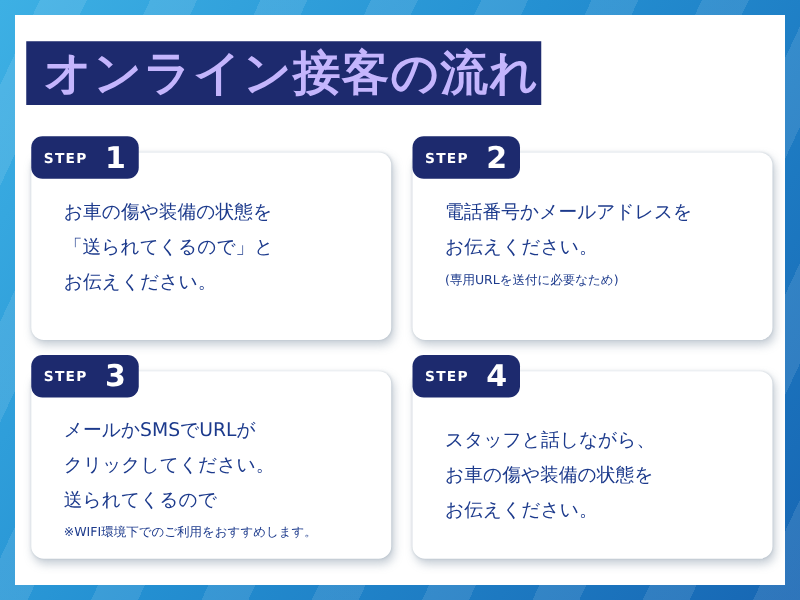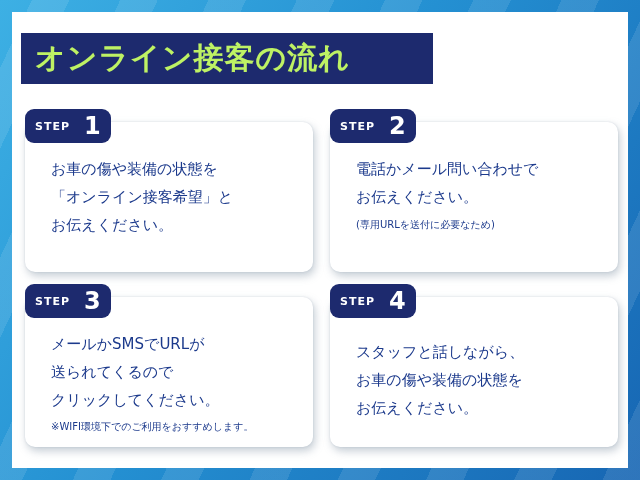--- a/index.html
+++ b/index.html
@@ -20,21 +20,21 @@
   .panel{
     position:absolute;left:12px;top:12px;width:616px;height:456px;
     background:#ffffff;
   }
   .banner{
     position:absolute;left:9px;top:21px;width:412px;height:51px;
     background:#1d2a6e;display:flex;align-items:center;
     padding-left:14px;box-sizing:border-box;
   }
   .banner .title{
-    color:#bef264;font-weight:bold;font-size:30px;letter-spacing:1px;
+    color:#c4b5fd;font-weight:bold;font-size:38px;letter-spacing:1px;
     white-space:nowrap;
   }
   .card{
     position:absolute;width:288px;height:150px;background:#ffffff;
     border-radius:10px;
     box-shadow:2px 4px 8px rgba(110,130,150,0.40), 0 0 2px rgba(150,165,180,0.35);
   }
   .card1{left:13px;top:110px;}
   .card2{left:318px;top:110px;}
   .card3{left:13px;top:285px;}
@@ -66,46 +66,46 @@
     <span class="title">オンライン接客の流れ</span>
   </div>
 
   <div class="card card1">
     <div class="badge">
       <span class="step">STEP</span>
       <span class="num">1</span>
     </div>
     <div class="text">
       <div>お車の傷や装備の状態を</div>
-      <div>「オンライン接客希望」と</div>
+      <div>「送られてくるので」と</div>
       <div>お伝えください。</div>
     </div>
   </div>
 
   <div class="card card2">
     <div class="badge">
       <span class="step">STEP</span>
       <span class="num">2</span>
     </div>
     <div class="text">
-      <div>電話かメール問い合わせで</div>
+      <div>電話番号かメールアドレスを</div>
       <div>お伝えください。</div>
     </div>
     <div class="note">(専用URLを送付に必要なため)</div>
   </div>
 
   <div class="card card3">
     <div class="badge">
       <span class="step">STEP</span>
       <span class="num">3</span>
     </div>
     <div class="text">
       <div>メールかSMSでURLが</div>
+      <div>クリックしてください。</div>
       <div>送られてくるので</div>
-      <div>クリックしてください。</div>
     </div>
     <div class="note">※WIFI環境下でのご利用をおすすめします。</div>
   </div>
 
   <div class="card card4">
     <div class="badge">
       <span class="step">STEP</span>
       <span class="num">4</span>
     </div>
     <div class="text">

